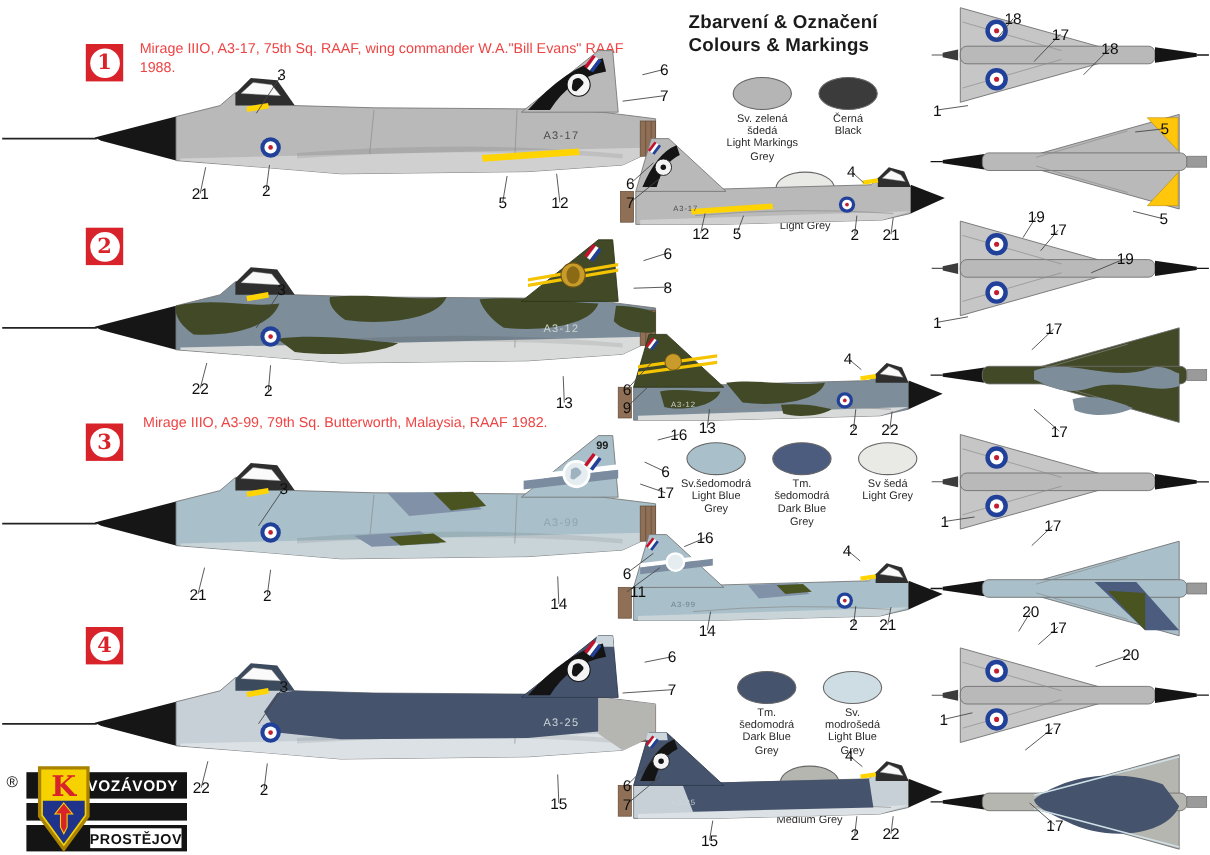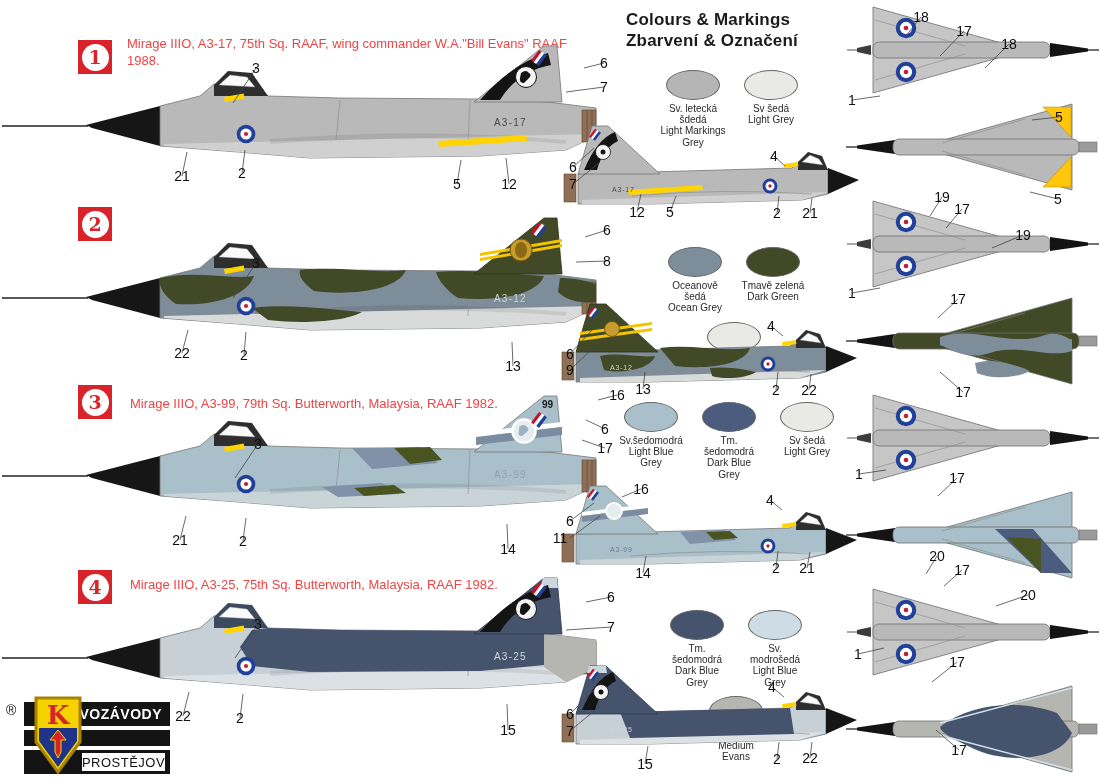--- a/index.html
+++ b/index.html
@@ -18,21 +18,21 @@
   #leader-lines{position:absolute;left:0;top:0;z-index:5;pointer-events:none}
   svg.air{position:absolute;z-index:1}
   .pl{stroke:#8a8a8a;stroke-width:.6}
   .tailcode{font-size:10px;letter-spacing:1.2px}
   
   .logo{left:4px;top:698px;width:176px;height:76px}
   .logo .reg{position:absolute;left:2px;top:4px;font-size:14px;color:#111}
   .logo .bar1{position:absolute;left:20px;top:4px;width:146px;height:24px;background:#141414;color:#fff;display:flex;align-items:center;justify-content:flex-end;padding-right:8px;font-weight:bold;font-size:14px;letter-spacing:.5px}
   .logo .bar2{position:absolute;left:20px;top:32px;width:146px;height:16px;background:#141414}
   .logo .bar3{position:absolute;left:20px;top:52px;width:146px;height:24px;background:#141414}
-  .logo .bar3 .plate{position:absolute;left:58px;top:3px;right:5px;bottom:3px;background:#fff;color:#111;display:flex;align-items:center;justify-content:center;font-weight:normal;font-size:13px;letter-spacing:.5px}
+  .logo .bar3 .plate{position:absolute;left:58px;top:3px;right:5px;bottom:3px;background:#fff;color:#111;display:flex;align-items:center;justify-content:center;font-weight:bold;font-size:13px;letter-spacing:.5px}
   .logo svg{position:absolute;z-index:3}
 </style>
 </head>
 <body>
 
 <div id="sheet">
 
   <svg width="0" height="0" style="position:absolute">
     <defs>
       <symbol id="roundel" viewBox="0 0 20 20">
@@ -86,40 +86,39 @@
         <polygon points="227,5 227,91 95,54 95,42" fill="var(--wing)" stroke="#6e6e6e" stroke-width="0.8"></polygon>
         <rect x="48" y="40" width="186" height="16" rx="6" fill="var(--wing)" stroke="#6e6e6e" stroke-width="0.8"></rect>
         <rect x="234" y="43" width="18" height="10" fill="#9a9a9a" stroke="#6e6e6e" stroke-width="0.6"></rect>
         <line x1="97" y1="44" x2="180" y2="20" class="pl"></line>
         <line x1="97" y1="52" x2="180" y2="76" class="pl"></line>
       </symbol>
     </defs>
   </svg>
 
   <div class="abs sheet-title">
+    <div>Zbarvení &amp; Označení</div>
     <div>Colours &amp; Markings</div>
-    <div>Zbarvení &amp; Označení</div>
   </div>
 
   <div class="abs badge" style="left:78px;top:40px">
       <span class="badge-inner">1</span>
     </div>
   <div class="abs badge" style="left:78px;top:207px">
       <span class="badge-inner">2</span>
     </div>
   <div class="abs badge" style="left:78px;top:385px">
       <span class="badge-inner">3</span>
     </div>
   <div class="abs badge" style="left:78px;top:570px">
       <span class="badge-inner">4</span>
     </div>
 
   <div class="abs desc" style="left:127px;top:36px;width:440px">Mirage IIIO, A3-17, 75th Sq. RAAF, wing commander W.A."Bill Evans" RAAF 1988.</div>
-  <div class="abs desc" style="left:130px;top:396px;width:520px">Mirage IIIO, A3-99, 79th Sq. Butterworth, Malaysia, RAAF 1982.</div>
-  <div class="abs desc" style="left:130px;top:577px;width:520px">Mirage IIIO, A3-25, 75th Sq. Butterworth, Malaysia,  RAAF 1982.</div>
+  <div class="abs desc" style="left:130px;top:376px;width:520px">Mirage IIIO, A3-99, 79th Sq. Butterworth, Malaysia, RAAF 1982.</div>
 
   <svg class="air" style="left:0;top:40px" width="620" height="160" viewBox="0 0 620 160">
     <use href="#side-main" style="--body:#b9b9b9;--belly:#d0d0d0"></use>
     <path d="M474,62 L544,6 L557,6 L562,62 Z" fill="#b9b9b9" stroke="#777" stroke-width="0.8"></path>
     <path d="M480,60 Q514,22 548,13 L551,25 Q518,31 500,60 Z" fill="#141414"></path>
     <circle cx="526" cy="37" r="10.5" fill="#f4f4f4" stroke="#141414" stroke-width="1"></circle>
     <path d="M521,33 q5,-4 8,0 q3,2 0,5 l-5,5 q-5,0 -4,-5 Z" fill="#141414"></path>
     <use href="#finflash" x="531" y="8" width="16" height="18"></use>
     <path d="M214,45 L228,31 L252,33 L268,56 L214,56 Z" fill="#2e2e2e"></path>
     <path d="M219,45 L230,35 L247,37 L255,47 Z" fill="#fafafa" stroke="#888" stroke-width="0.4"></path>
@@ -273,78 +272,66 @@
   <svg class="air" style="left:845px;top:681px" width="255" height="96" viewBox="0 0 255 96">
     <use href="#pv-top" style="--wing:#b6b6b1"></use>
     <path d="M95,46 C125,22 175,18 212,32 L227,52 C215,80 160,84 125,66 C108,58 96,52 95,46 Z" fill="#45536c"></path>
     <polyline points="95,42 227,7" stroke="#cfe0e8" stroke-width="1.5" fill="none"></polyline>
     <polyline points="95,54 227,89" stroke="#cfe0e8" stroke-width="1.5" fill="none"></polyline>
   </svg>
 
   <div class="abs swatches" style="left:622px;top:70px;width:220px">
       <div class="swatch">
         <span class="chip" style="background: rgb(181, 181, 181);"></span>
-        <span>Sv. letecká šdedá</span>
+        <span>Sv. zelená šdedá</span>
         <span>Light Markings Grey</span>
+      </div>
+      <div class="swatch">
+        <span class="chip" style="background: rgb(59, 59, 59);"></span>
+        <span>Černá</span>
+        <span>Black</span>
       </div>
       <div class="swatch">
         <span class="chip" style="background: rgb(233, 233, 230);"></span>
         <span>Sv šedá</span>
         <span>Light Grey</span>
       </div>
     </div>
-  <div class="abs swatches" style="left:626px;top:247px;width:216px">
-      <div class="swatch">
-        <span class="chip" style="background: rgb(125, 141, 153);"></span>
-        <span>Oceanově šedá</span>
-        <span>Ocean Grey</span>
-      </div>
-      <div class="swatch">
-        <span class="chip" style="background: rgb(65, 73, 39);"></span>
-        <span>Tmavě zelená</span>
-        <span>Dark Green</span>
+  <div class="abs swatches" style="left:616px;top:402px;width:226px">
+      <div class="swatch">
+        <span class="chip" style="background: rgb(169, 192, 202);"></span>
+        <span>Sv.šedomodrá</span>
+        <span>Light Blue Grey</span>
+      </div>
+      <div class="swatch">
+        <span class="chip" style="background: rgb(76, 92, 127);"></span>
+        <span>Tm. šedomodrá</span>
+        <span>Dark Blue Grey</span>
       </div>
       <div class="swatch">
         <span class="chip" style="background: rgb(233, 233, 230);"></span>
         <span>Sv šedá</span>
         <span>Light Grey</span>
       </div>
     </div>
-  <div class="abs swatches" style="left:616px;top:402px;width:226px">
-      <div class="swatch">
-        <span class="chip" style="background: rgb(169, 192, 202);"></span>
-        <span>Sv.šedomodrá</span>
-        <span>Light Blue Grey</span>
-      </div>
-      <div class="swatch">
-        <span class="chip" style="background: rgb(76, 92, 127);"></span>
-        <span>Tm. šedomodrá</span>
-        <span>Dark Blue Grey</span>
-      </div>
-      <div class="swatch">
-        <span class="chip" style="background: rgb(233, 233, 230);"></span>
-        <span>Sv šedá</span>
-        <span>Light Grey</span>
-      </div>
-    </div>
   <div class="abs swatches" style="left:628px;top:610px;width:216px">
       <div class="swatch">
         <span class="chip" style="background: rgb(69, 83, 108);"></span>
         <span>Tm. šedomodrá</span>
         <span>Dark Blue Grey</span>
       </div>
       <div class="swatch">
         <span class="chip" style="background: rgb(206, 221, 228);"></span>
         <span>Sv. modrošedá</span>
         <span>Light Blue Grey</span>
       </div>
       <div class="swatch">
         <span class="chip" style="background: rgb(182, 182, 177);"></span>
         <span>Stř. šedá</span>
-        <span>Medium Evans</span>
+        <span>Medium Grey</span>
       </div>
     </div>
 
   <div class="abs logo">
     <span class="reg">®</span>
     <div class="bar1">KOVOZÁVODY</div>
     <div class="bar2"></div>
     <div class="bar3">
       <div class="plate">PROSTĚJOV</div>
     </div>
@@ -459,21 +446,21 @@
       <span class="callout" style="left: 809px; top: 390px;">22</span>
       <span class="callout" style="left: 617px; top: 395px;">16</span>
       <span class="callout" style="left: 605px; top: 429px;">6</span>
       <span class="callout" style="left: 605px; top: 448px;">17</span>
       <span class="callout" style="left: 258px; top: 444px;">3</span>
       <span class="callout" style="left: 180px; top: 540px;">21</span>
       <span class="callout" style="left: 243px; top: 541px;">2</span>
       <span class="callout" style="left: 508px; top: 549px;">14</span>
       <span class="callout" style="left: 641px; top: 489px;">16</span>
       <span class="callout" style="left: 570px; top: 521px;">6</span>
-      <span class="callout" style="left: 560px; top: 538px;">11</span>
+      <span class="callout" style="left: 580px; top: 538px;">11</span>
       <span class="callout" style="left: 643px; top: 573px;">14</span>
       <span class="callout" style="left: 770px; top: 500px;">4</span>
       <span class="callout" style="left: 776px; top: 568px;">2</span>
       <span class="callout" style="left: 807px; top: 568px;">21</span>
       <span class="callout" style="left: 258px; top: 624px;">3</span>
       <span class="callout" style="left: 611px; top: 597px;">6</span>
       <span class="callout" style="left: 611px; top: 627px;">7</span>
       <span class="callout" style="left: 183px; top: 716px;">22</span>
       <span class="callout" style="left: 240px; top: 718px;">2</span>
       <span class="callout" style="left: 508px; top: 730px;">15</span>

